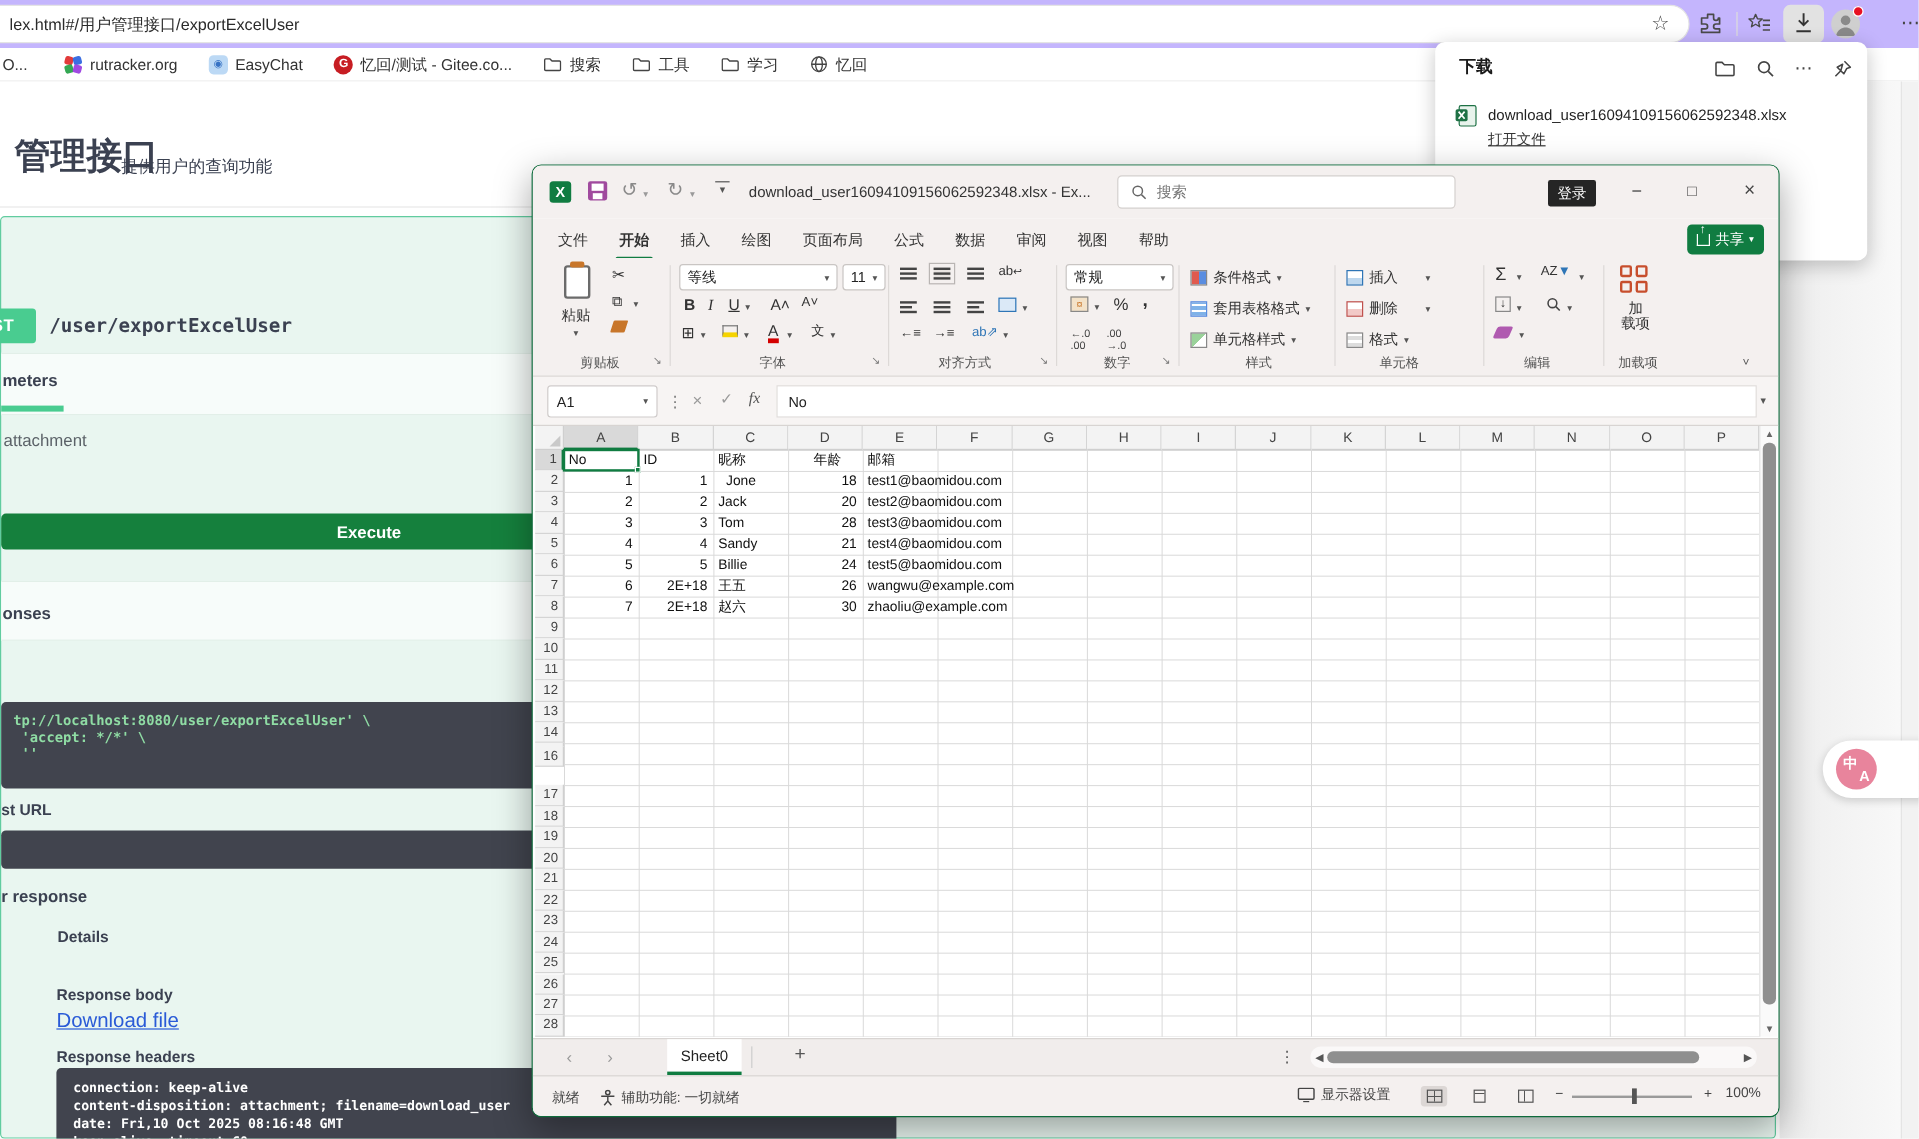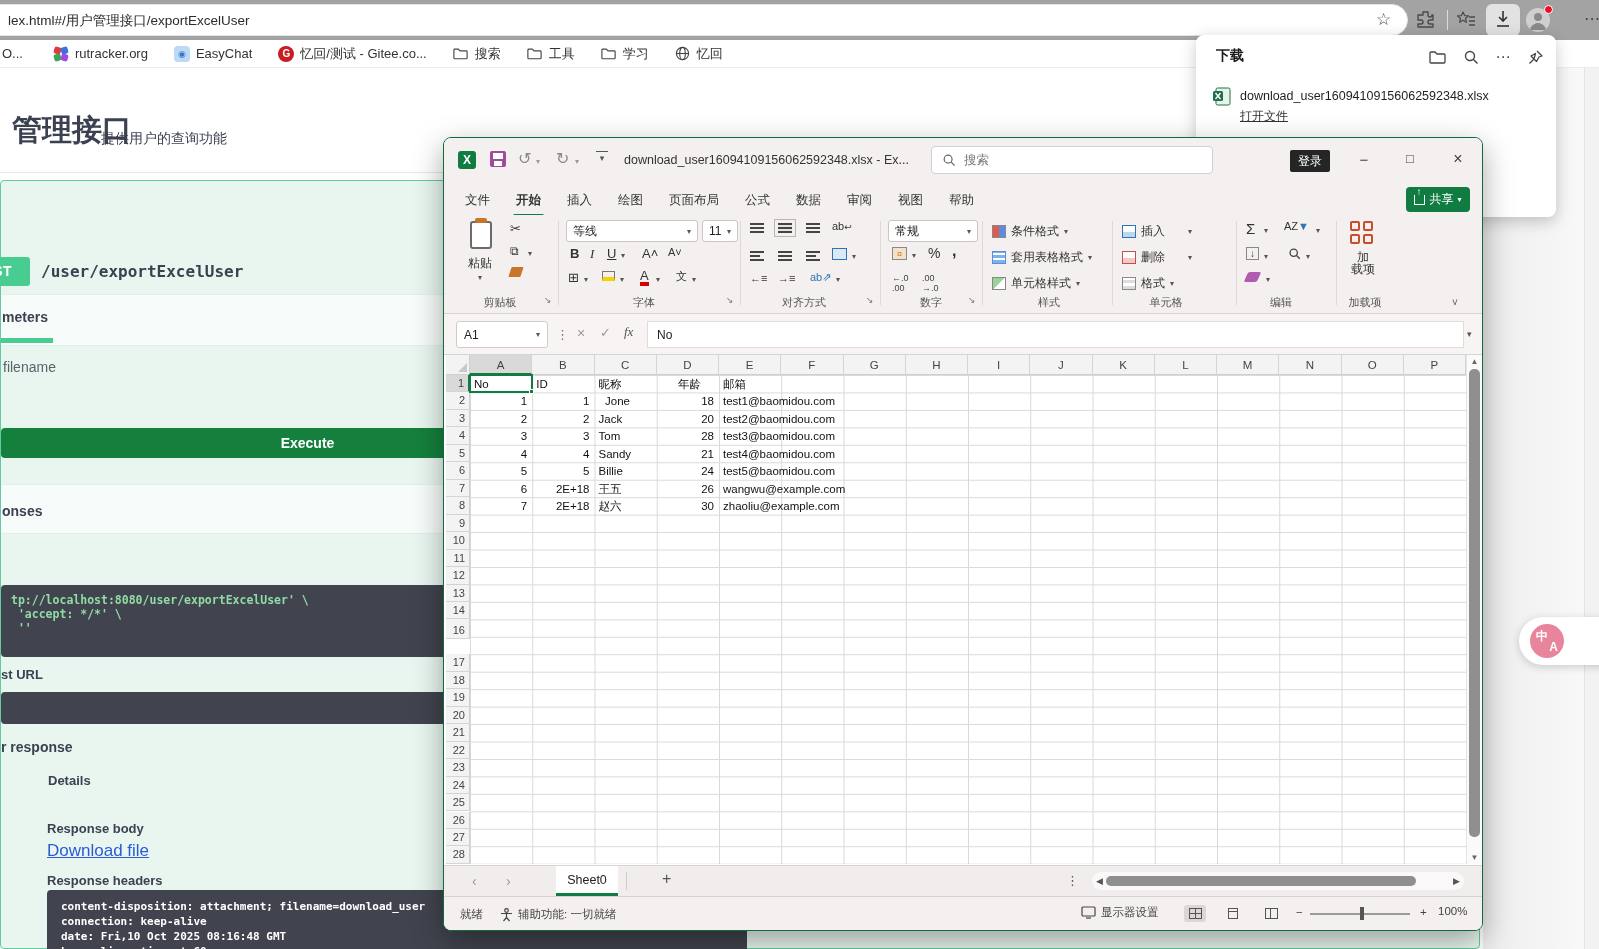--- a/index.html
+++ b/index.html
@@ -3,21 +3,21 @@
 <meta charset="utf-8">
 <style>
   * { margin:0; padding:0; box-sizing:border-box; }
   html,body { background:#ddd; }
   body { font-family:"Liberation Sans","DejaVu Sans",sans-serif; }
   #screen { position:relative; width:1599px; height:949px; background:#fff; overflow:hidden; margin:0 auto; }
   .abs { position:absolute; }
   .mono { font-family:"DejaVu Sans Mono","Liberation Mono",monospace; }
 
   
-  #topbar { left:0; top:0; width:1599px; height:40px; background:#a3a3a3; }
+  #topbar { left:0; top:0; width:1599px; height:40px; background:#c4b5fd; }
   #urlpill { left:-60px; top:4px; width:1468px; height:32px; border:1px solid #e4e4e4; border-radius:16px; background:#fff; }
   #urltext { left:8px; top:12px; font-size:13.5px; color:#2b2b2b; }
   .tico { color:#4a4a4a; font-size:17px; line-height:1; }
   #fav-star { left:1376px; top:11px; }
   #ext-ico { left:1416px; top:10px; }
   #tb-div { left:1447px; top:10px; width:1px; height:20px; background:#dcdcdc; }
   #hub-ico { left:1456px; top:10px; }
   #dl-pill { left:1486px; top:4px; width:34px; height:32px; background:#e2e2e2; border-radius:6px; }
   #dl-ico { left:1494px; top:9px; }
   #avatar { left:1526px; top:8px; width:24px; height:24px; border-radius:50%; background:#cfcfcf; overflow:hidden; }
@@ -293,21 +293,21 @@
     <div class="abs" id="sw-sub">提供用户的查询功能</div>
     <div class="abs" id="sw-divider"></div>
 
     <div class="abs" id="opblock">
       <div class="abs" id="post-badge">POST</div>
       <div class="abs mono" id="op-path">/user/exportExcelUser</div>
 
       <div class="abs sw-band" id="band-params"></div>
       <div class="abs" id="sw-params-label">meters</div>
       <div class="abs" id="sw-params-tab"></div>
-      <div class="abs" id="sw-noparams">filename</div>
+      <div class="abs" id="sw-noparams">attachment</div>
 
       <div class="abs" id="execute-btn">Execute</div>
 
       <div class="abs sw-band" id="band-resp"></div>
       <div class="abs" id="sw-responses-label">onses</div>
 
       <div class="abs mono codeblock" id="curl-block">
           <div>tp://localhost:8080/user/exportExcelUser' \</div>
           <div> 'accept: */*' \</div>
           <div> ''</div>
@@ -317,22 +317,22 @@
       <div class="abs codeblock" id="requrl-block">
         
       </div>
 
       <div class="abs" id="sw-server-label">r response</div>
       <div class="abs" id="sw-details-label">Details</div>
       <div class="abs" id="sw-respbody-label">Response body</div>
       <a class="abs" id="sw-download-link">Download file</a>
       <div class="abs" id="sw-resphdr-label">Response headers</div>
       <div class="abs mono codeblock" id="hdr-block">
+          <div>connection: keep-alive</div>
           <div>content-disposition: attachment; filename=download_user</div>
-          <div>connection: keep-alive</div>
           <div>date: Fri,10 Oct 2025 08:16:48 GMT</div>
           <div>keep-alive: timeout=60</div>
         </div>
 
     </div>
   </div>
 
   <div class="abs" id="rightstrip"></div>
   <div class="abs" id="pgscroll"></div>
 

